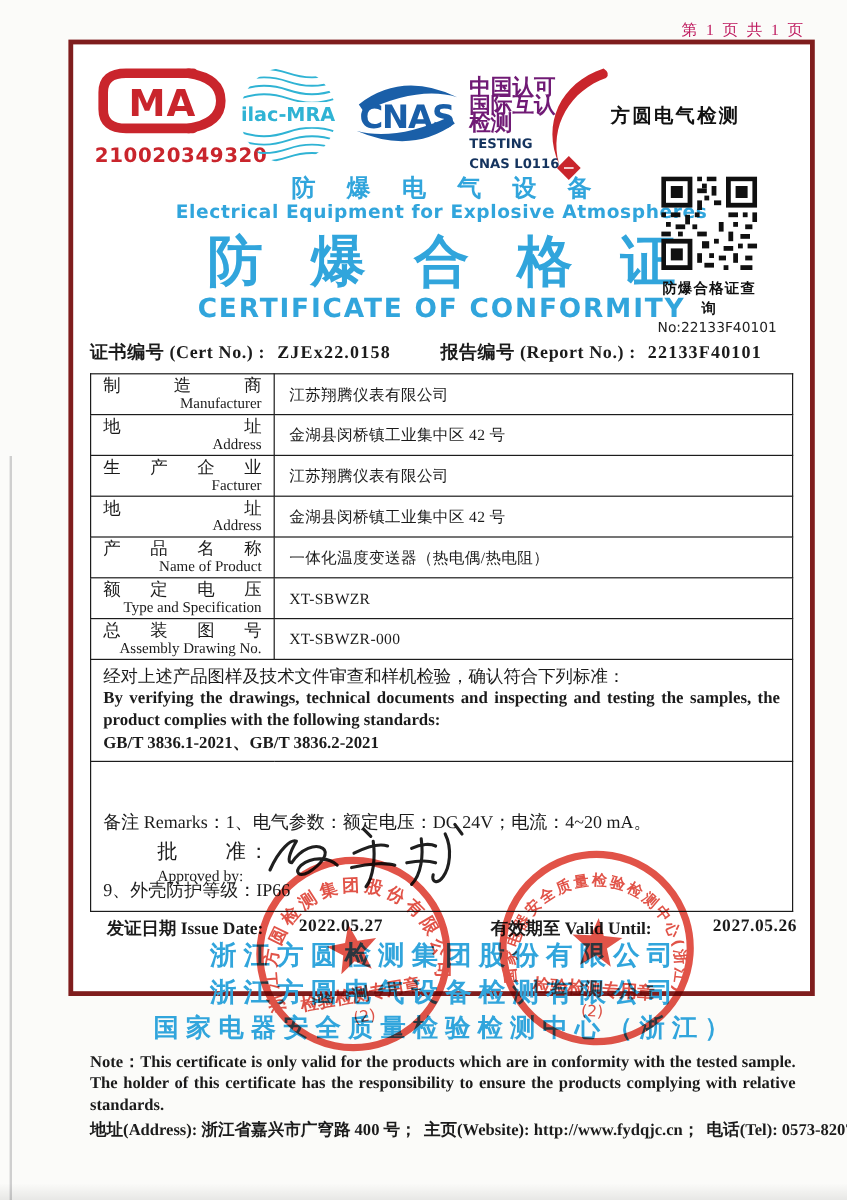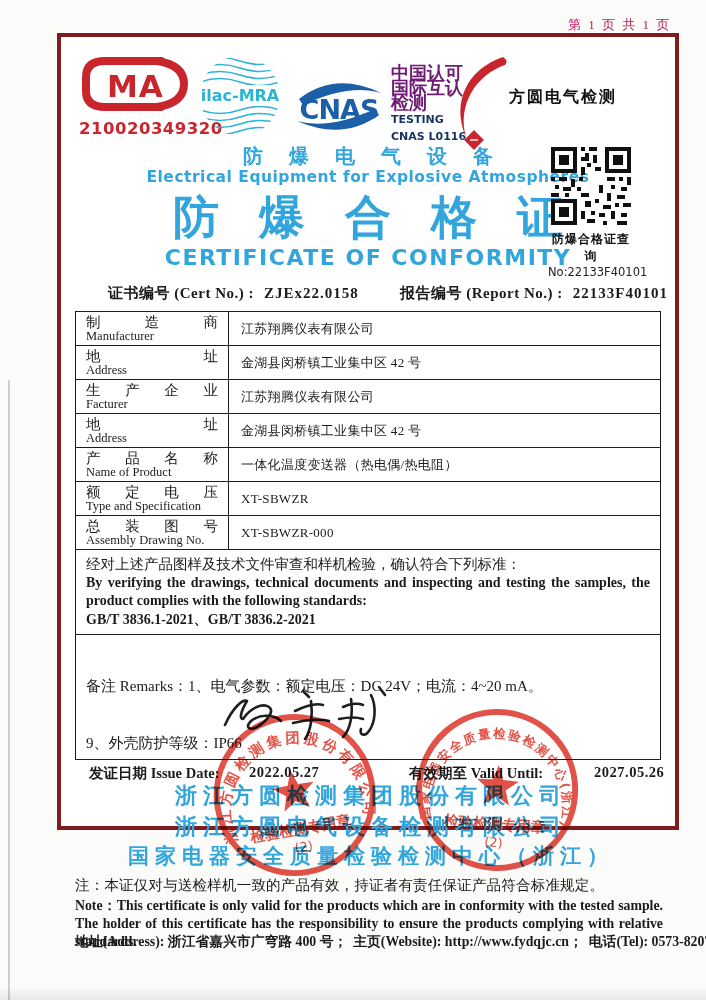--- a/index.html
+++ b/index.html
@@ -10,50 +10,50 @@
        background:linear-gradient(to bottom,rgba(0,0,0,0),rgba(0,0,0,.08));}
   .pageno{position:absolute;left:568px;top:16px;font-size:13px;color:#be185d;letter-spacing:2px;}
 
   .frame{position:absolute;left:57px;top:33px;width:622px;height:797px;
          border:4px solid #7f1d1d;box-sizing:border-box;background:#fff;}
 
   
   .cma{position:absolute;left:18px;top:18px;width:118px;text-align:left;}
   .cma .num{color:#c9252c;font-family:"DejaVu Sans",sans-serif;font-weight:bold;font-size:16.5px;letter-spacing:.5px;margin-top:2px;}
   .ilac{position:absolute;left:136px;top:12px;}
-  .cnas{position:absolute;left:228px;top:40px;}
+  .cnas{position:absolute;left:228px;top:28px;}
   .cnas-side{position:absolute;left:330px;top:28px;line-height:15px;font-family:"DejaVu Sans",sans-serif;}
   .cnas-side .cn{color:#701a75;font-size:18px;font-weight:bold;}
   .cnas-side .en{color:#14335e;font-size:11px;font-weight:bold;margin-top:2px;}
   .fy-logo{position:absolute;left:390px;top:18px;}
   .fy-label{position:absolute;left:448px;top:50px;font-family:"DejaVu Sans",sans-serif;
             font-weight:bold;font-size:16px;color:#111;letter-spacing:2px;}
 
   
   .h-blue{position:absolute;left:0;width:100%;text-align:center;color:#31a5dc;
           font-family:"DejaVu Sans",sans-serif;font-weight:bold;}
   .h1{top:106px;font-size:20px;letter-spacing:26px;text-indent:26px;}
   .h2{top:131px;font-size:15.5px;letter-spacing:.5px;}
   .h3{top:150px;font-size:46px;letter-spacing:40px;text-indent:40px;}
   .h4{top:208px;font-size:22px;letter-spacing:1.5px;font-weight:600;}
 
   .qr{position:absolute;left:487px;top:110px;width:86px;text-align:center;}
   .qr .cap{font-family:"DejaVu Sans",sans-serif;font-weight:bold;font-size:12px;letter-spacing:1px;color:#111;margin-top:2px;}
   .qr .no{font-family:"DejaVu Sans",sans-serif;font-size:11.5px;color:#222;text-align:center;}
 
   
-  .certline{position:absolute;top:247px;left:14px;width:590px;font-size:15px;font-weight:600;margin-left:33px;}
+  .certline{position:absolute;top:247px;left:14px;width:590px;font-size:15px;font-weight:600;}
   .certline .lbl{letter-spacing:.5px;}
   .certline .val{margin-left:10px;letter-spacing:1px;}
   .certline .right{position:absolute;left:292px;top:0;}
 
   
   table.main{position:absolute;left:14px;top:274px;width:586px;border-collapse:collapse;}
   table.main td{border:1.6px solid #1c1c1c;vertical-align:middle;}
-  td.lab{width:132px;height:31px;padding:1px 10px;text-align:left;}
+  td.lab{width:132px;height:31px;padding:1px 10px;text-align:right;}
   td.lab .cn{font-size:14.5px;text-align-last:justify;display:block;line-height:16px;}
   td.lab .en{font-size:12.5px;display:block;line-height:13px;}
   td.val{padding-left:12px;font-size:13px;letter-spacing:.3px;}
   td.wide{padding:5px 10px;}
   .st-cn{font-size:14.5px;line-height:19px;}
   .st-en{font-size:14px;line-height:18px;font-weight:600;text-align:justify;}
   .st-gb{font-size:14px;line-height:19px;font-weight:600;}
   .rm{font-size:15px;line-height:22px;margin-top:35px;}
 
   
@@ -281,20 +281,24 @@
     </tr>
     <tr>
       <td class="wide" colspan="2">
         <div class="rm">备注 Remarks：1、电气参数：额定电压：DC 24V；电流：4~20 mA。</div>
         <div class="rm">9、外壳防护等级：IP66</div>
       </td>
     </tr>
   </tbody>
     </table>
 
+  <div class="approve">
+    <div class="cn">批　　准：</div>
+    <div class="en">Approved by:</div>
+  </div>
   <div class="sig">
     <svg width="200" height="80" viewBox="0 0 200 80">
       <g fill="none" stroke="#1f1f1f" stroke-width="2.6" stroke-linecap="round" stroke-linejoin="round">
         <path d="M14,48 C22,30 32,22 36,24 C30,34 28,42 32,42 C40,30 52,26 58,30 C64,34 56,44 46,50 C38,54 34,50 40,44 C50,36 64,38 70,44"></path>
         <path d="M92,14 l6,6"></path>
         <path d="M84,34 C96,28 106,26 112,28"></path>
         <path d="M82,46 C98,42 112,42 118,44"></path>
         <path d="M100,24 C102,38 100,54 94,62"></path>
         <path d="M132,30 C140,26 148,26 152,28"></path>
         <path d="M128,42 C138,40 146,40 152,42"></path>
@@ -339,20 +343,19 @@
       <text font-family="DejaVu Sans,sans-serif" font-weight="bold" font-size="12.5" fill="#dd3b2e" letter-spacing="2">
         <textPath href="#arcR" startOffset="50%" text-anchor="middle">国家电器安全质量检验检测中心(浙江)</textPath>
       </text>
       <polygon points="85,60 90.3,74.7 105.9,75.2 93.6,84.8 97.9,99.8 85,91 72.1,99.8 76.4,84.8 64.1,75.2 79.7,74.7" fill="#dd3b2e"></polygon>
       <text x="85" y="124" text-anchor="middle" font-family="DejaVu Sans,sans-serif" font-weight="bold" font-size="14.5" fill="#dd3b2e">检验检测专用章</text>
       <text x="85" y="142" text-anchor="middle" font-family="DejaVu Sans,sans-serif" font-size="13" fill="#dd3b2e">(2)</text>
     </svg>
   </div>
 
   <div class="note">
-    <div class="cn">注：本证仅对与送检样机一致的产品有效，持证者有责任保证产品符合标准规定。</div>
     <div class="en">Note：This certificate is only valid for the products which are in conformity with the tested sample. The holder of this certificate has the responsibility to ensure the products complying with relative standards.</div>
   </div>
   <div class="footer">
     <span>地址(Address): 浙江省嘉兴市广穹路 400 号；</span><span>主页(Website): http://www.fydqjc.cn；</span><span>电话(Tel): 0573-82077233</span>
   </div>
 
 </div>
 
 </body></html>

